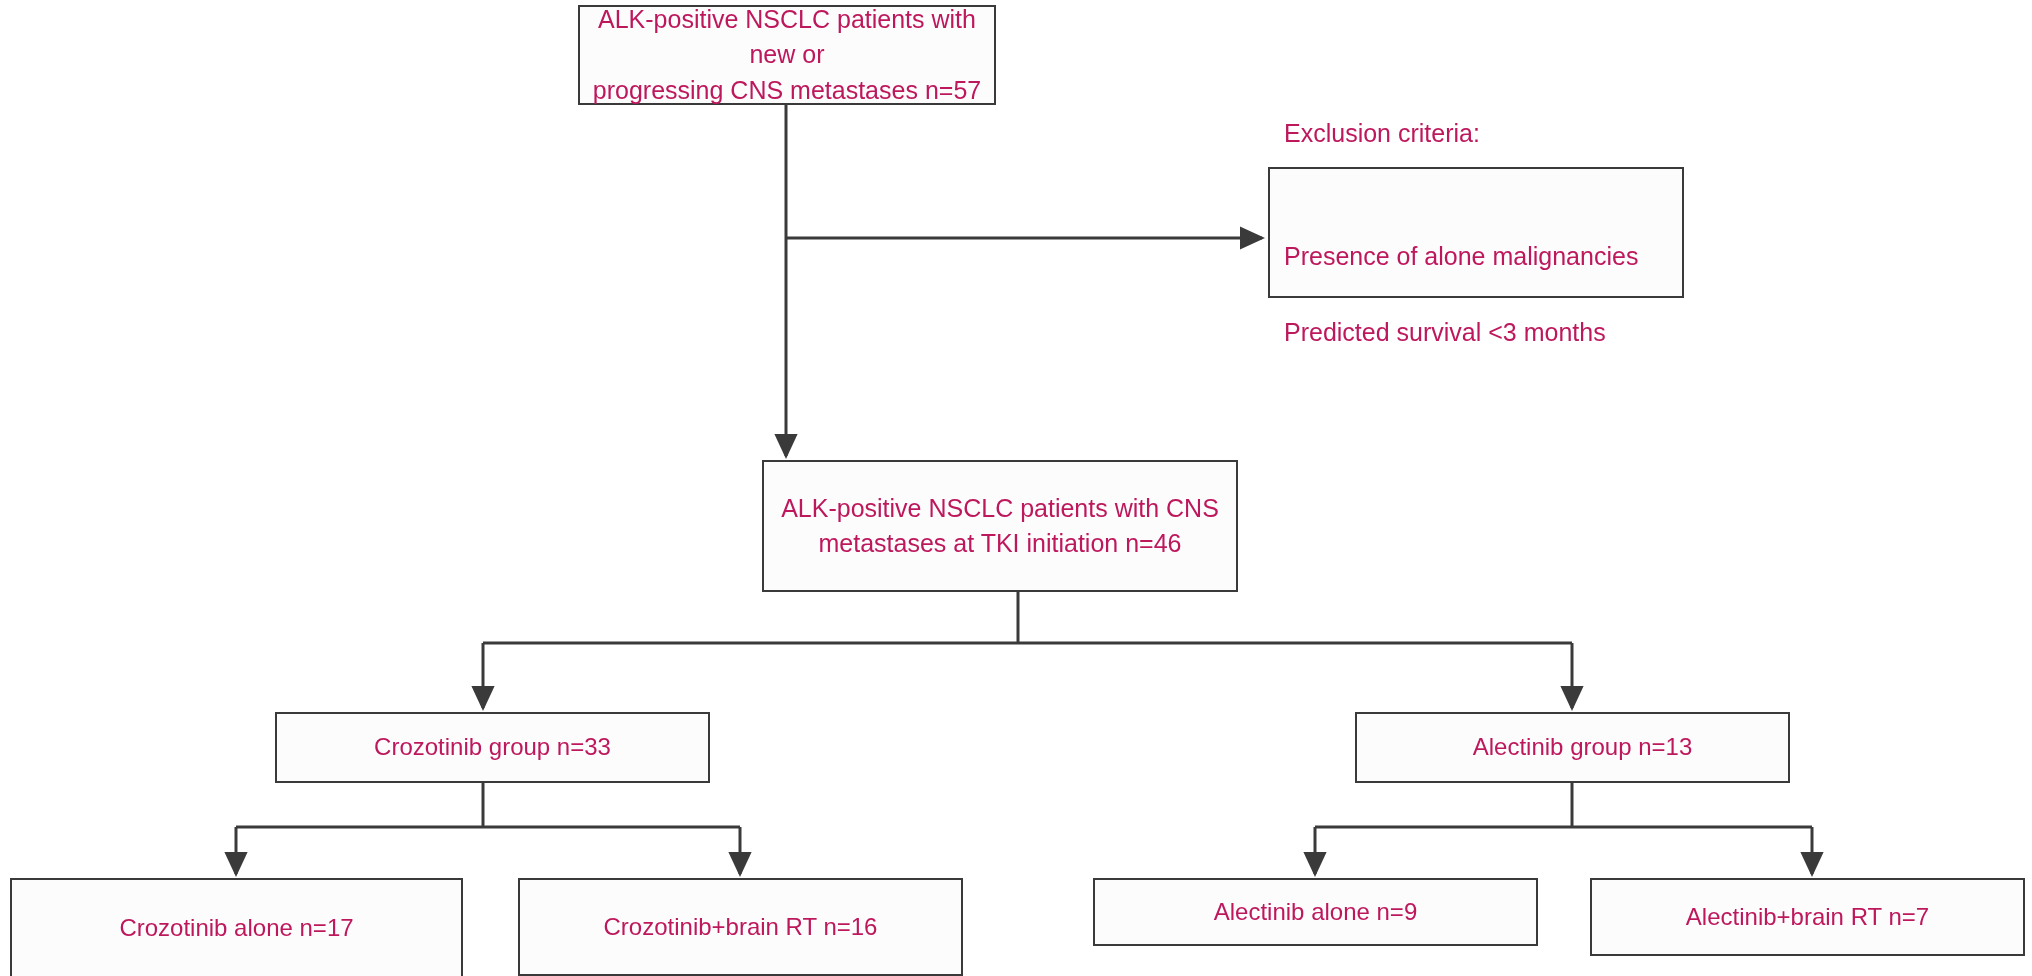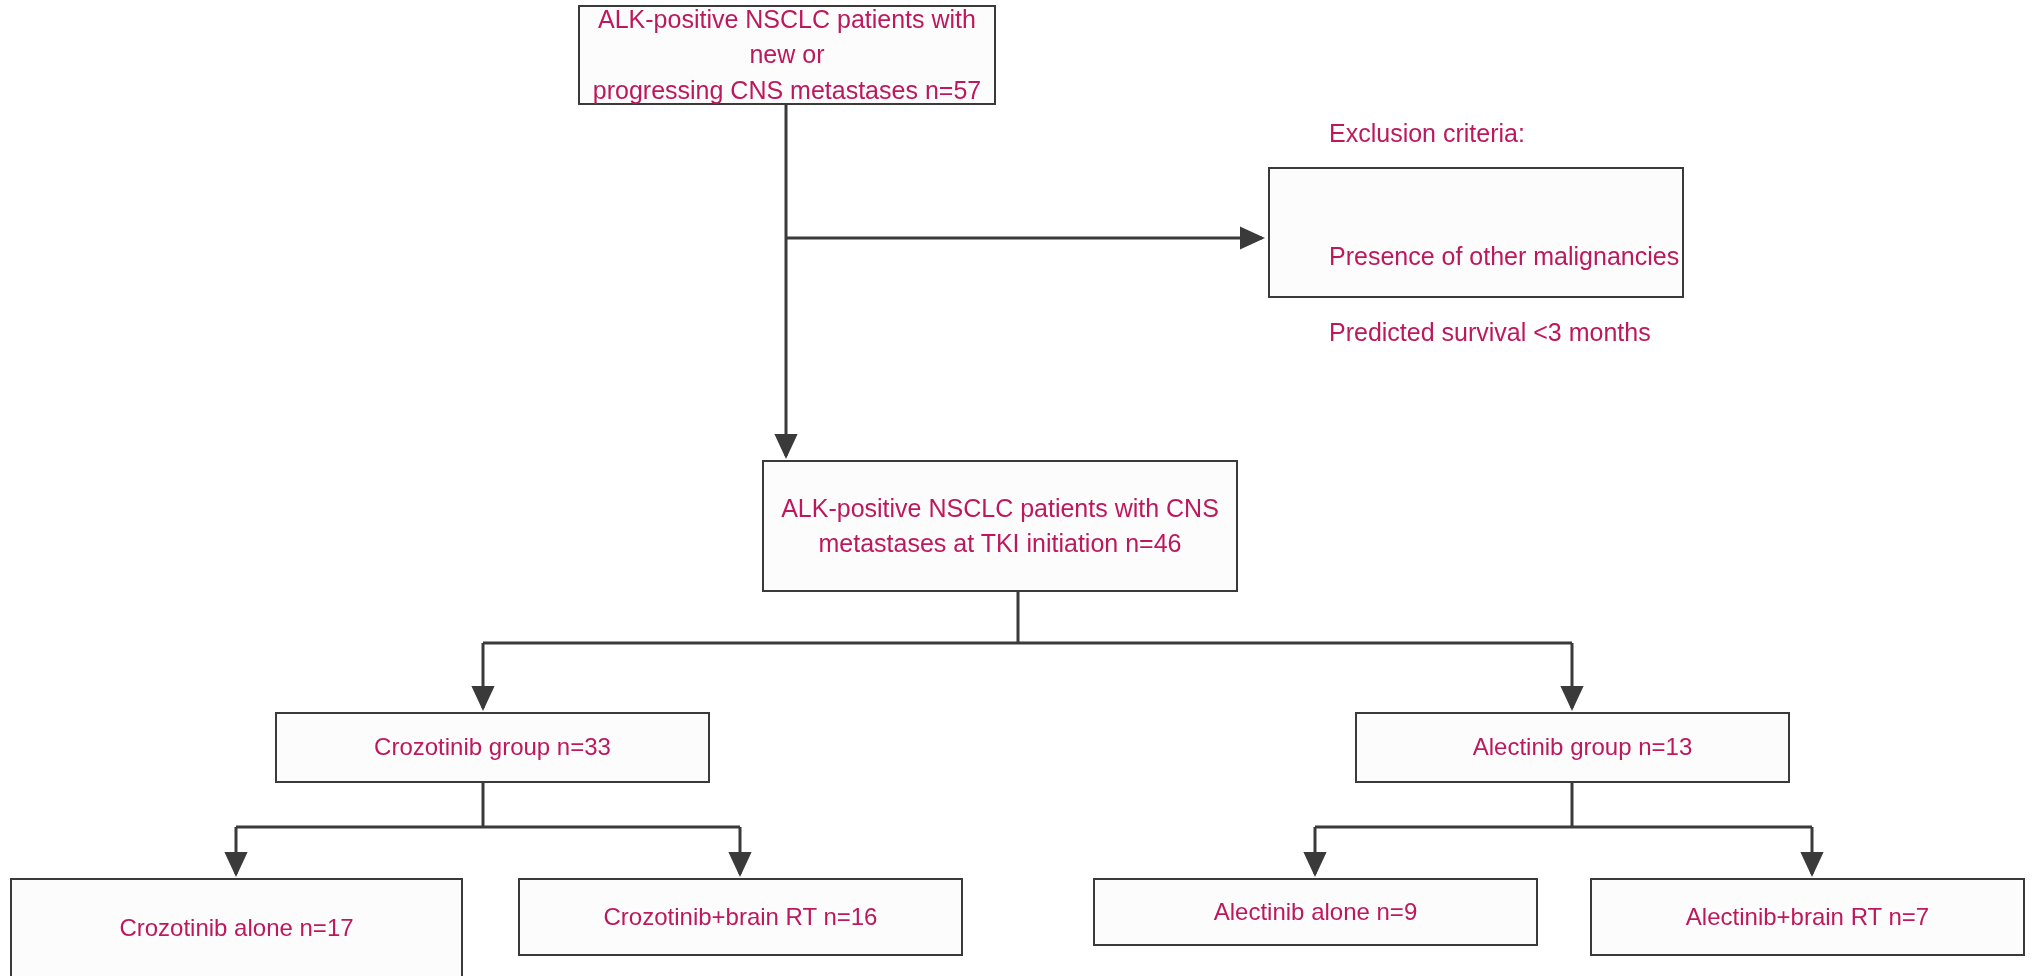--- a/index.html
+++ b/index.html
@@ -39,21 +39,20 @@
     text-align: center;
     line-height: 1.42;
     font-size: 25px;
     color: #be185d;
     white-space: pre-line;
     padding: 0 10px;
   }
   .node.left-align {
     justify-content: flex-start;
     align-items: center;
-    padding-left: 45px;
   }
   .node.left-align .node-text {
     text-align: left;
     padding: 0 0 0 14px;
     line-height: 1.52;
   }
   .node.small .node-text {
     font-size: 24px;
   }
   .exclusion-line { display: block; }
@@ -103,21 +102,21 @@
 
   <div class="node" style="left:578px; top:5px; width:418px; height:100px;">
     <div class="node-text">ALK-positive NSCLC patients with new or
 progressing CNS metastases n=57</div>
   </div>
 
   <div class="node left-align" style="left:1268px; top:167px; width:416px; height:131px;">
     <div class="node-text">
       <span class="exclusion-line">Exclusion criteria:</span>
       <span class="exclusion-gap"></span>
-      <span class="exclusion-line">Presence of other malignancies</span>
+      <span class="exclusion-line">Presence of alone malignancies</span>
       <span class="exclusion-line">Predicted survival &lt;3 months</span>
     </div>
   </div>
 
   <div class="node" style="left:762px; top:460px; width:476px; height:132px;align-items:center;">
     <div class="node-text">ALK-positive NSCLC patients with CNS
 metastases at TKI initiation n=46</div>
   </div>
 
   <div class="node small" style="left:275px; top:712px; width:435px; height:71px;">
@@ -125,21 +124,21 @@
   </div>
 
   <div class="node small" style="left:1355px; top:712px; width:435px; height:71px;padding-left:20px;">
     <div class="node-text">Alectinib group n=13</div>
   </div>
 
   <div class="node small" style="left:10px; top:878px; width:453px; height:100px;">
     <div class="node-text">Crozotinib alone n=17</div>
   </div>
 
-  <div class="node small" style="left:518px; top:878px; width:445px; height:78px;">
+  <div class="node small" style="left:518px; top:878px; width:445px; height:98px;">
     <div class="node-text">Crozotinib+brain RT n=16</div>
   </div>
 
   <div class="node small" style="left:1093px; top:878px; width:445px; height:68px;">
     <div class="node-text">Alectinib alone n=9</div>
   </div>
 
   <div class="node small" style="left:1590px; top:878px; width:435px; height:78px;">
     <div class="node-text">Alectinib+brain RT n=7</div>
   </div>

